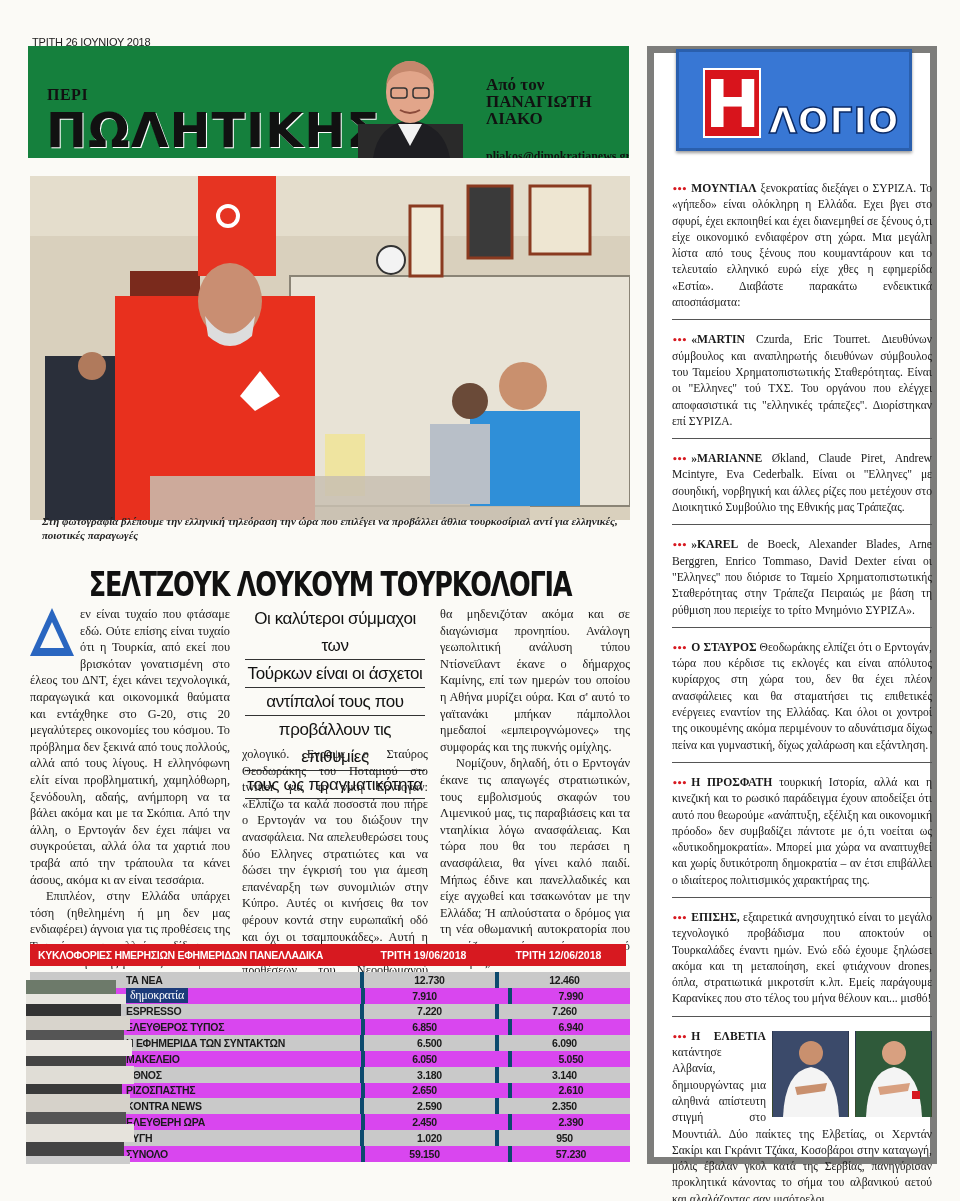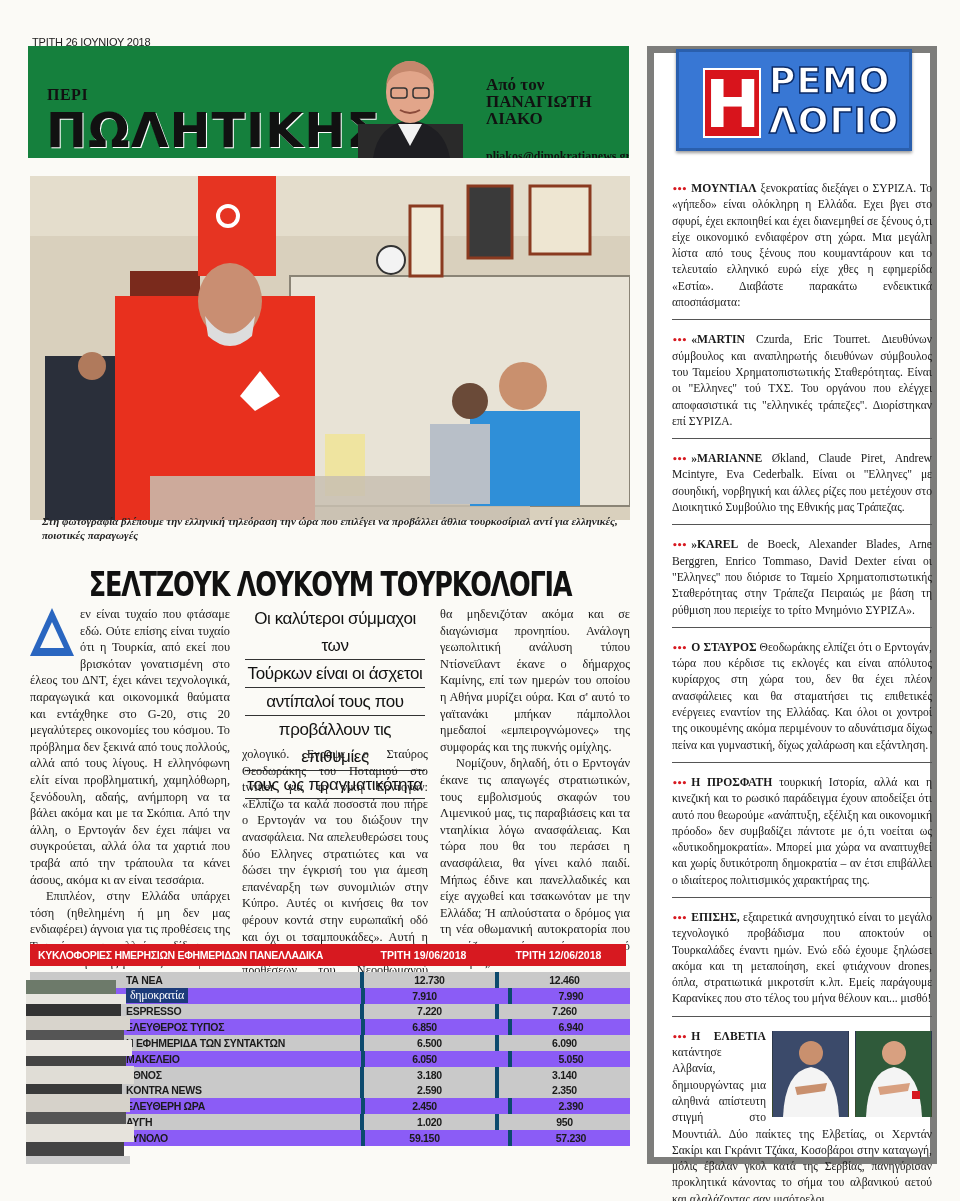--- a/index.html
+++ b/index.html
@@ -36,21 +36,21 @@
   .thead { position: absolute; left: 0; top: 0; width: 600px; height: 22px; display: flex; gap: 0; }
   .thead div { background: #d71920; color: #fff; font: bold 10.5px "Liberation Sans", sans-serif; display: flex; align-items: center; }
   .thead .h0 { width: 326px; padding-left: 8px; letter-spacing: -0.3px; }
   .thead .h1, .thead .h2 { width: 135px; justify-content: center; }
   .stack { position: absolute; left: -4px; top: 28px; width: 110px; height: 192px; }
   .rows { position: absolute; left: 0; top: 28px; width: 600px; }
   .row { height: 15.8px; display: flex; font: bold 10.5px "Liberation Sans", sans-serif; letter-spacing: -0.3px; }
   .row .name { width: 330px; padding-left: 96px; display: flex; align-items: center; }
   .row .v1, .row .v2 { width: 135px; display: flex; align-items: center; justify-content: center; border-left: 4px solid #0c4a6e; }
   .row.odd { background: #c9c9c9; }
-  .row.even { background: #8b5cf6; gap: 24px; }
+  .row.even { background: #d946ef; gap: 24px; }
   .row .brand { background: #1c3b7a; color: #fff; font: 12px "Liberation Serif", serif; padding: 0 4px; }
 
   
   .rcol { position: absolute; left: 647px; top: 46px; width: 290px; height: 1118px; border: 7px solid #7d7d7b; background: #fff; }
   .rlogo { position: absolute; left: 22px; top: -4px; width: 236px; height: 102px; background: #3877d4; border: 3px solid #2a5fad; box-shadow: 0 2px 3px rgba(0,0,0,0.4); }
   .rlogo .H { position: absolute; left: 24px; top: 16px; width: 58px; height: 70px; background: #d8141c; color: #fff; font: 900 66px "DejaVu Sans", sans-serif; line-height: 70px; text-align: center; border: 2px solid #fff; }
   .rlogo .w1, .rlogo .w2 { position: absolute; left: 90px; font: 900 36px "DejaVu Sans", sans-serif; color: #fff; letter-spacing: 1px; -webkit-text-stroke: 1.5px #0a2a66; }
   .rlogo .w1 { top: 8px; }
   .rlogo .w2 { top: 48px; }
   .items { position: absolute; left: 18px; top: 124px; width: 260px; }
@@ -179,20 +179,25 @@
     <div class="row even">
         <div class="name">ΜΑΚΕΛΕΙΟ</div>
         <div class="v1">6.050</div>
         <div class="v2">5.050</div>
       </div>
     <div class="row odd">
         <div class="name">ΕΘΝΟΣ</div>
         <div class="v1">3.180</div>
         <div class="v2">3.140</div>
       </div>
+    <div class="row even">
+        <div class="name">ΡΙΖΟΣΠΑΣΤΗΣ</div>
+        <div class="v1">2.650</div>
+        <div class="v2">2.610</div>
+      </div>
     <div class="row odd">
         <div class="name">KONTRA NEWS</div>
         <div class="v1">2.590</div>
         <div class="v2">2.350</div>
       </div>
     <div class="row even">
         <div class="name">ΕΛΕΥΘΕΡΗ ΩΡΑ</div>
         <div class="v1">2.450</div>
         <div class="v2">2.390</div>
       </div>
@@ -221,21 +226,20 @@
     <rect x="0" y="140" width="100" height="12" fill="#555"></rect>
     <rect x="0" y="152" width="108" height="18" fill="#e6e3dc"></rect>
     <rect x="0" y="170" width="98" height="14" fill="#444"></rect>
     <rect x="0" y="184" width="104" height="8" fill="#ccc"></rect>
   </svg>
 </div>
 
 <div class="rcol">
   <div class="rlogo">
     <div class="H">Η</div>
-    <div class="w1">ΡΕΜΟ</div>
     <div class="w2">ΛΟΓΙΟ</div>
   </div>
   <div class="items">
     <div class="item"><span class="bul">•••</span><span class="lead">ΜΟΥΝΤΙΑΛ</span><span> ξενοκρατίας διεξάγει ο ΣΥΡΙΖΑ. Το «γήπεδο» είναι ολόκληρη η Ελλάδα. Εχει βγει στο σφυρί, έχει εκποιηθεί και έχει διανεμηθεί σε ξένους ό,τι είχε οικονομικό ενδιαφέρον στη χώρα. Μια μεγάλη λίστα από τους ξένους που κουμαντάρουν και το τελευταίο ελληνικό ευρώ είχε χθες η εφημερίδα «Εστία». Διαβάστε παρακάτω ενδεικτικά αποσπάσματα:</span></div>
     <div class="item"><span class="bul">•••</span><span class="lead">«MARTIN</span><span> Czurda, Eric Tourret. Διευθύνων σύμβουλος και αναπληρωτής διευθύνων σύμβουλος του Ταμείου Χρηματοπιστωτικής Σταθερότητας. Είναι οι "Ελληνες" τού ΤΧΣ. Του οργάνου που ελέγχει αποφασιστικά τις "ελληνικές τράπεζες". Διορίστηκαν επί ΣΥΡΙΖΑ.</span></div>
     <div class="item"><span class="bul">•••</span><span class="lead">»MARIANNE</span><span> Økland, Claude Piret, Andrew Mcintyre, Eva Cederbalk. Είναι οι "Ελληνες" με σουηδική, νορβηγική και άλλες ρίζες που μετέχουν στο Διοικητικό Συμβούλιο της Εθνικής μας Τράπεζας.</span></div>
     <div class="item"><span class="bul">•••</span><span class="lead">»KAREL</span><span> de Boeck, Alexander Blades, Arne Berggren, Enrico Tommaso, David Dexter είναι οι "Ελληνες" που διόρισε το Ταμείο Χρηματοπιστωτικής Σταθερότητας στην Τράπεζα Πειραιώς με βάση τη ρύθμιση που περιείχε το τρίτο Μνημόνιο ΣΥΡΙΖΑ».</span></div>
     <div class="item"><span class="bul">•••</span><span class="lead">Ο ΣΤΑΥΡΟΣ</span><span> Θεοδωράκης ελπίζει ότι ο Ερντογάν, τώρα που κέρδισε τις εκλογές και είναι απόλυτος κυρίαρχος στη χώρα του, δεν θα έχει πλέον ανασφάλειες και θα σταματήσει τις επιθετικές ενέργειες εναντίον της Ελλάδας. Και όλοι οι χοντροί της οικουμένης ακόμα περιμένουν το αδυνάτισμα δίχως πείνα και γυμναστική, δίχως χαλάρωση και εξάντληση.</span></div>
     <div class="item"><span class="bul">•••</span><span class="lead">Η ΠΡΟΣΦΑΤΗ</span><span> τουρκική Ιστορία, αλλά και η κινεζική και το ρωσικό παράδειγμα έχουν αποδείξει ότι αυτό που θεωρούμε «ανάπτυξη, εξέλιξη και οικονομική πρόοδο» δεν συμβαδίζει πάντοτε με ό,τι νοείται ως «δυτικοδημοκρατία». Μπορεί μια χώρα να αναπτυχθεί και χωρίς δυτικότροπη δημοκρατία – αν έτσι επιβάλλει ο ιδιαίτερος πολιτισμικός χαρακτήρας της.</span></div>
     <div class="item"><span class="bul">•••</span><span class="lead">ΕΠΙΣΗΣ,</span><span> εξαιρετικά ανησυχητικό είναι το μεγάλο τεχνολογικό προβάδισμα που αποκτούν οι Τουρκαλάδες έναντι ημών. Ενώ εδώ έχουμε ξηλώσει ακόμα και τη μεταποίηση, εκεί φτιάχνουν drones, όπλα, στρατιωτικά μικροτσίπ κ.λπ. Εμείς παράγουμε Καρανίκες που στο τέλος του μήνα θέλουν και... μισθό!</span></div>

